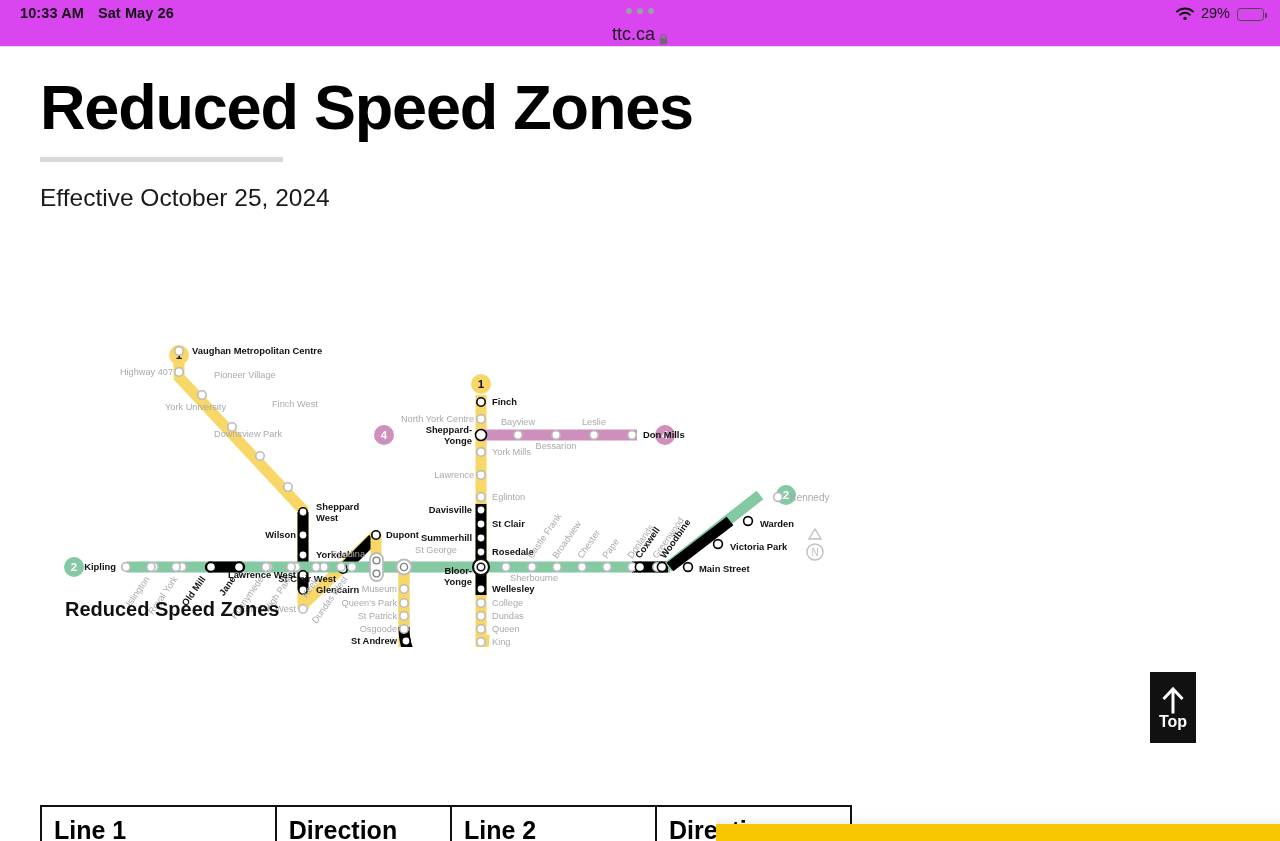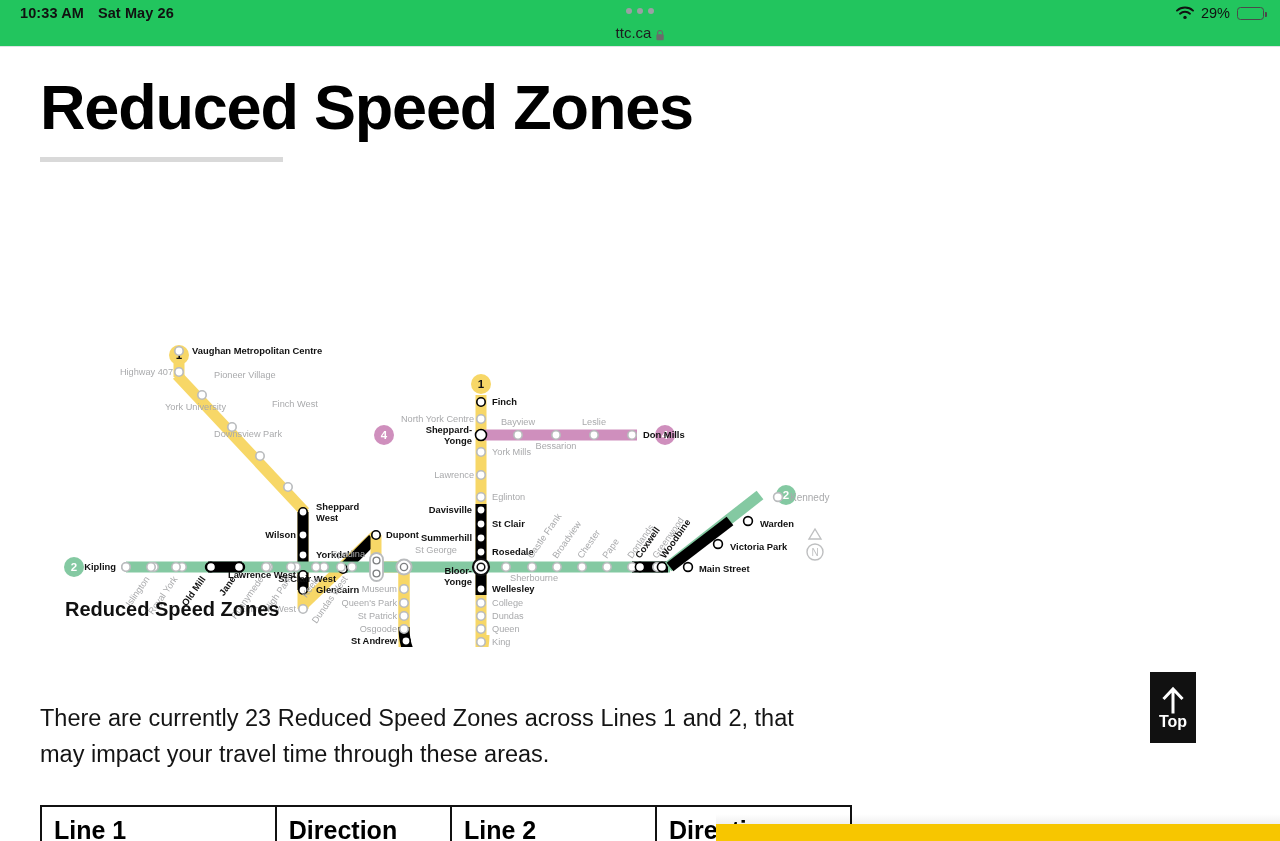--- a/index.html
+++ b/index.html
@@ -6,31 +6,31 @@
   html, body {
     width: 1280px; height: 841px;
     overflow: hidden;
     background: #ffffff;
     font-family: "Liberation Sans", sans-serif;
   }
 
   
   .chrome {
     position: absolute; left: 0; top: 0; width: 1280px; height: 47px;
-    background: #22c55e;
+    background: #d946ef;
     border-bottom: 1px solid #dfe3e5;
   }
   .status-left {
     position: absolute; left: 20px; top: 5px;
     display: flex; align-items: center; gap: 14px;
     font-size: 14.5px; font-weight: 600; color: #111; letter-spacing: .1px;
   }
   .status-right {
     position: absolute; right: 16px; top: 5px;
-    display: flex; align-items: center; gap: 7px;
+    display: flex; align-items: flex-end; gap: 7px;
     font-size: 14.5px; font-weight: 500; color: #111;
   }
   .wifi-icon { width: 18px; height: 14px; position: relative; }
   .battery {
     width: 27px; height: 13px; border: 1.3px solid #4a4a4a; border-radius: 3.5px;
     position: relative; padding: 1.5px;
   }
   .battery::after {
     content: ""; position: absolute; right: -3.5px; top: 4px;
     width: 2px; height: 5px; background: #4a4a4a; border-radius: 0 1px 1px 0;
@@ -38,21 +38,21 @@
   .battery-fill { height: 100%; background: #111; border-radius: 1.5px; }
 
   .tab-dots {
     position: absolute; left: 50%; top: 8px; transform: translateX(-50%);
     display: flex; gap: 5px;
   }
   .tab-dots span { width: 6px; height: 6px; border-radius: 50%; background: #9aa0a4; }
   .url-bar {
     position: absolute; left: 50%; top: 24px; transform: translateX(-50%);
     display: flex; align-items: center; gap: 4px;
-    font-size: 15px; color: #1d1d1f;
+    font-size: 18px; color: #1d1d1f;
   }
   .lock-icon { display: inline-block; width: 9px; height: 11px; position: relative; }
 
   
   .page { position: absolute; left: 0; top: 47px; width: 1280px; height: 794px; background: #fff; margin-left: 12px; }
 
   .h1 {
     position: absolute; left: 28px; top: 29px;
     font-family: "Liberation Sans Narrow", "Liberation Sans", sans-serif;
     font-size: 63px; font-weight: 700; letter-spacing: -1.2px;
@@ -151,20 +151,21 @@
     <span class="battery">
       <span class="battery-fill" id="battery-fill" style="width: 29%;"></span>
     </span>
   </div>
 </div>
 
 <div class="page">
 
   <h1 class="h1">Reduced Speed Zones</h1>
   <div class="rule"></div>
+  <div class="effective">Effective October 25, 2024</div>
 
   <div class="map-wrap">
     <svg width="790" height="400" viewBox="0 0 790 400">
       <defs>
         <style>
           .l1{stroke:#f7d767;stroke-width:11;fill:none;stroke-linecap:butt}
           .l2{stroke:#84c9a2;stroke-width:11;fill:none}
           .l4{stroke:#cf8fbd;stroke-width:11;fill:none}
           .rszs{stroke:#000;stroke-width:11;fill:none}
           .st{fill:#fff;stroke:#000;stroke-width:1.6}
@@ -446,21 +447,20 @@
       <g opacity="0.55">
         <path d="M775,282 L781,292 L769,292 Z" fill="none" stroke="#8a8c8e" stroke-width="1.4"></path>
         <circle cx="775" cy="305" r="8" fill="none" stroke="#8a8c8e" stroke-width="1.4"></circle>
         <text x="775" y="309" text-anchor="middle" font-size="10" fill="#8a8c8e" font-family="Liberation Sans, sans-serif">N</text>
       </g>
     </svg>
   </div>
 
   <div class="map-caption">Reduced Speed Zones</div>
 
-  <div class="body-text">There are currently 23 Reduced Speed Zones across Lines 1 and 2, that may impact your travel time through these areas.</div>
 
   <div class="top-btn">
     <span class="arrow">
       <svg width="24" height="30" viewBox="0 0 24 30">
         <path d="M12 27 L12 5 M3.5 13 L12 4 L20.5 13" fill="none" stroke="#fff" stroke-width="3" stroke-linecap="square"></path>
       </svg>
     </span>
     <span class="lbl">Top</span>
   </div>
 

